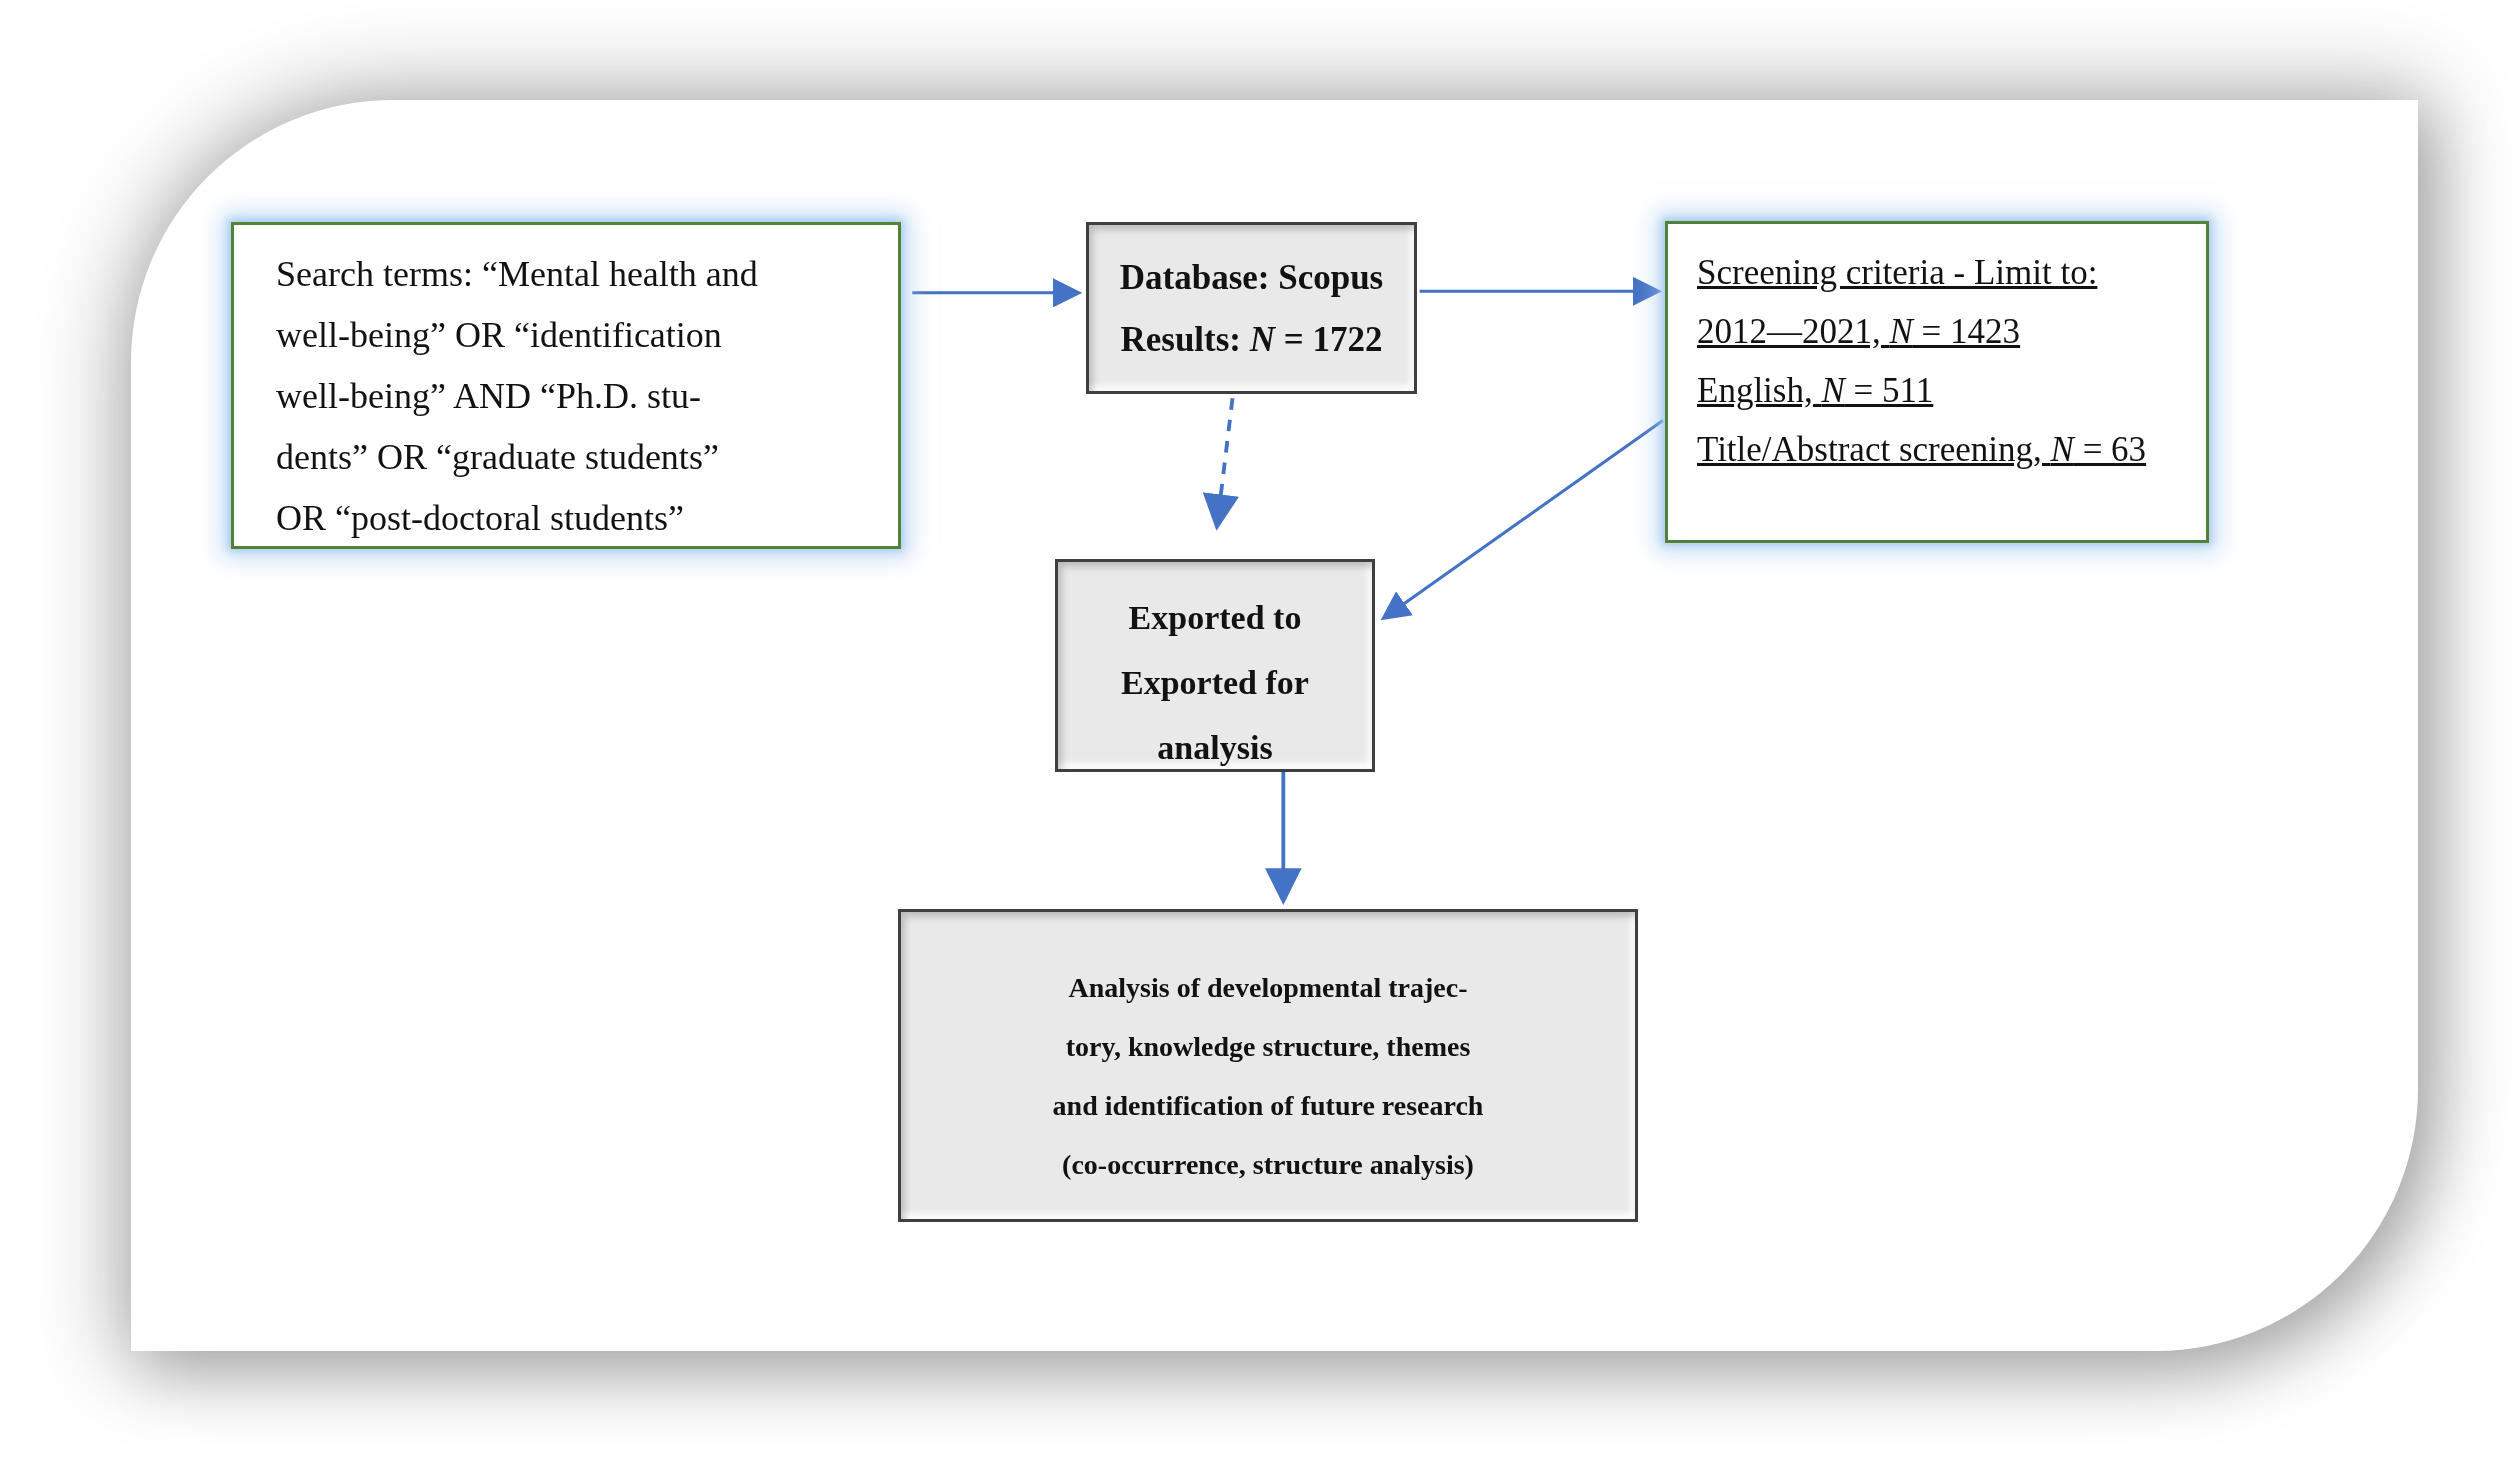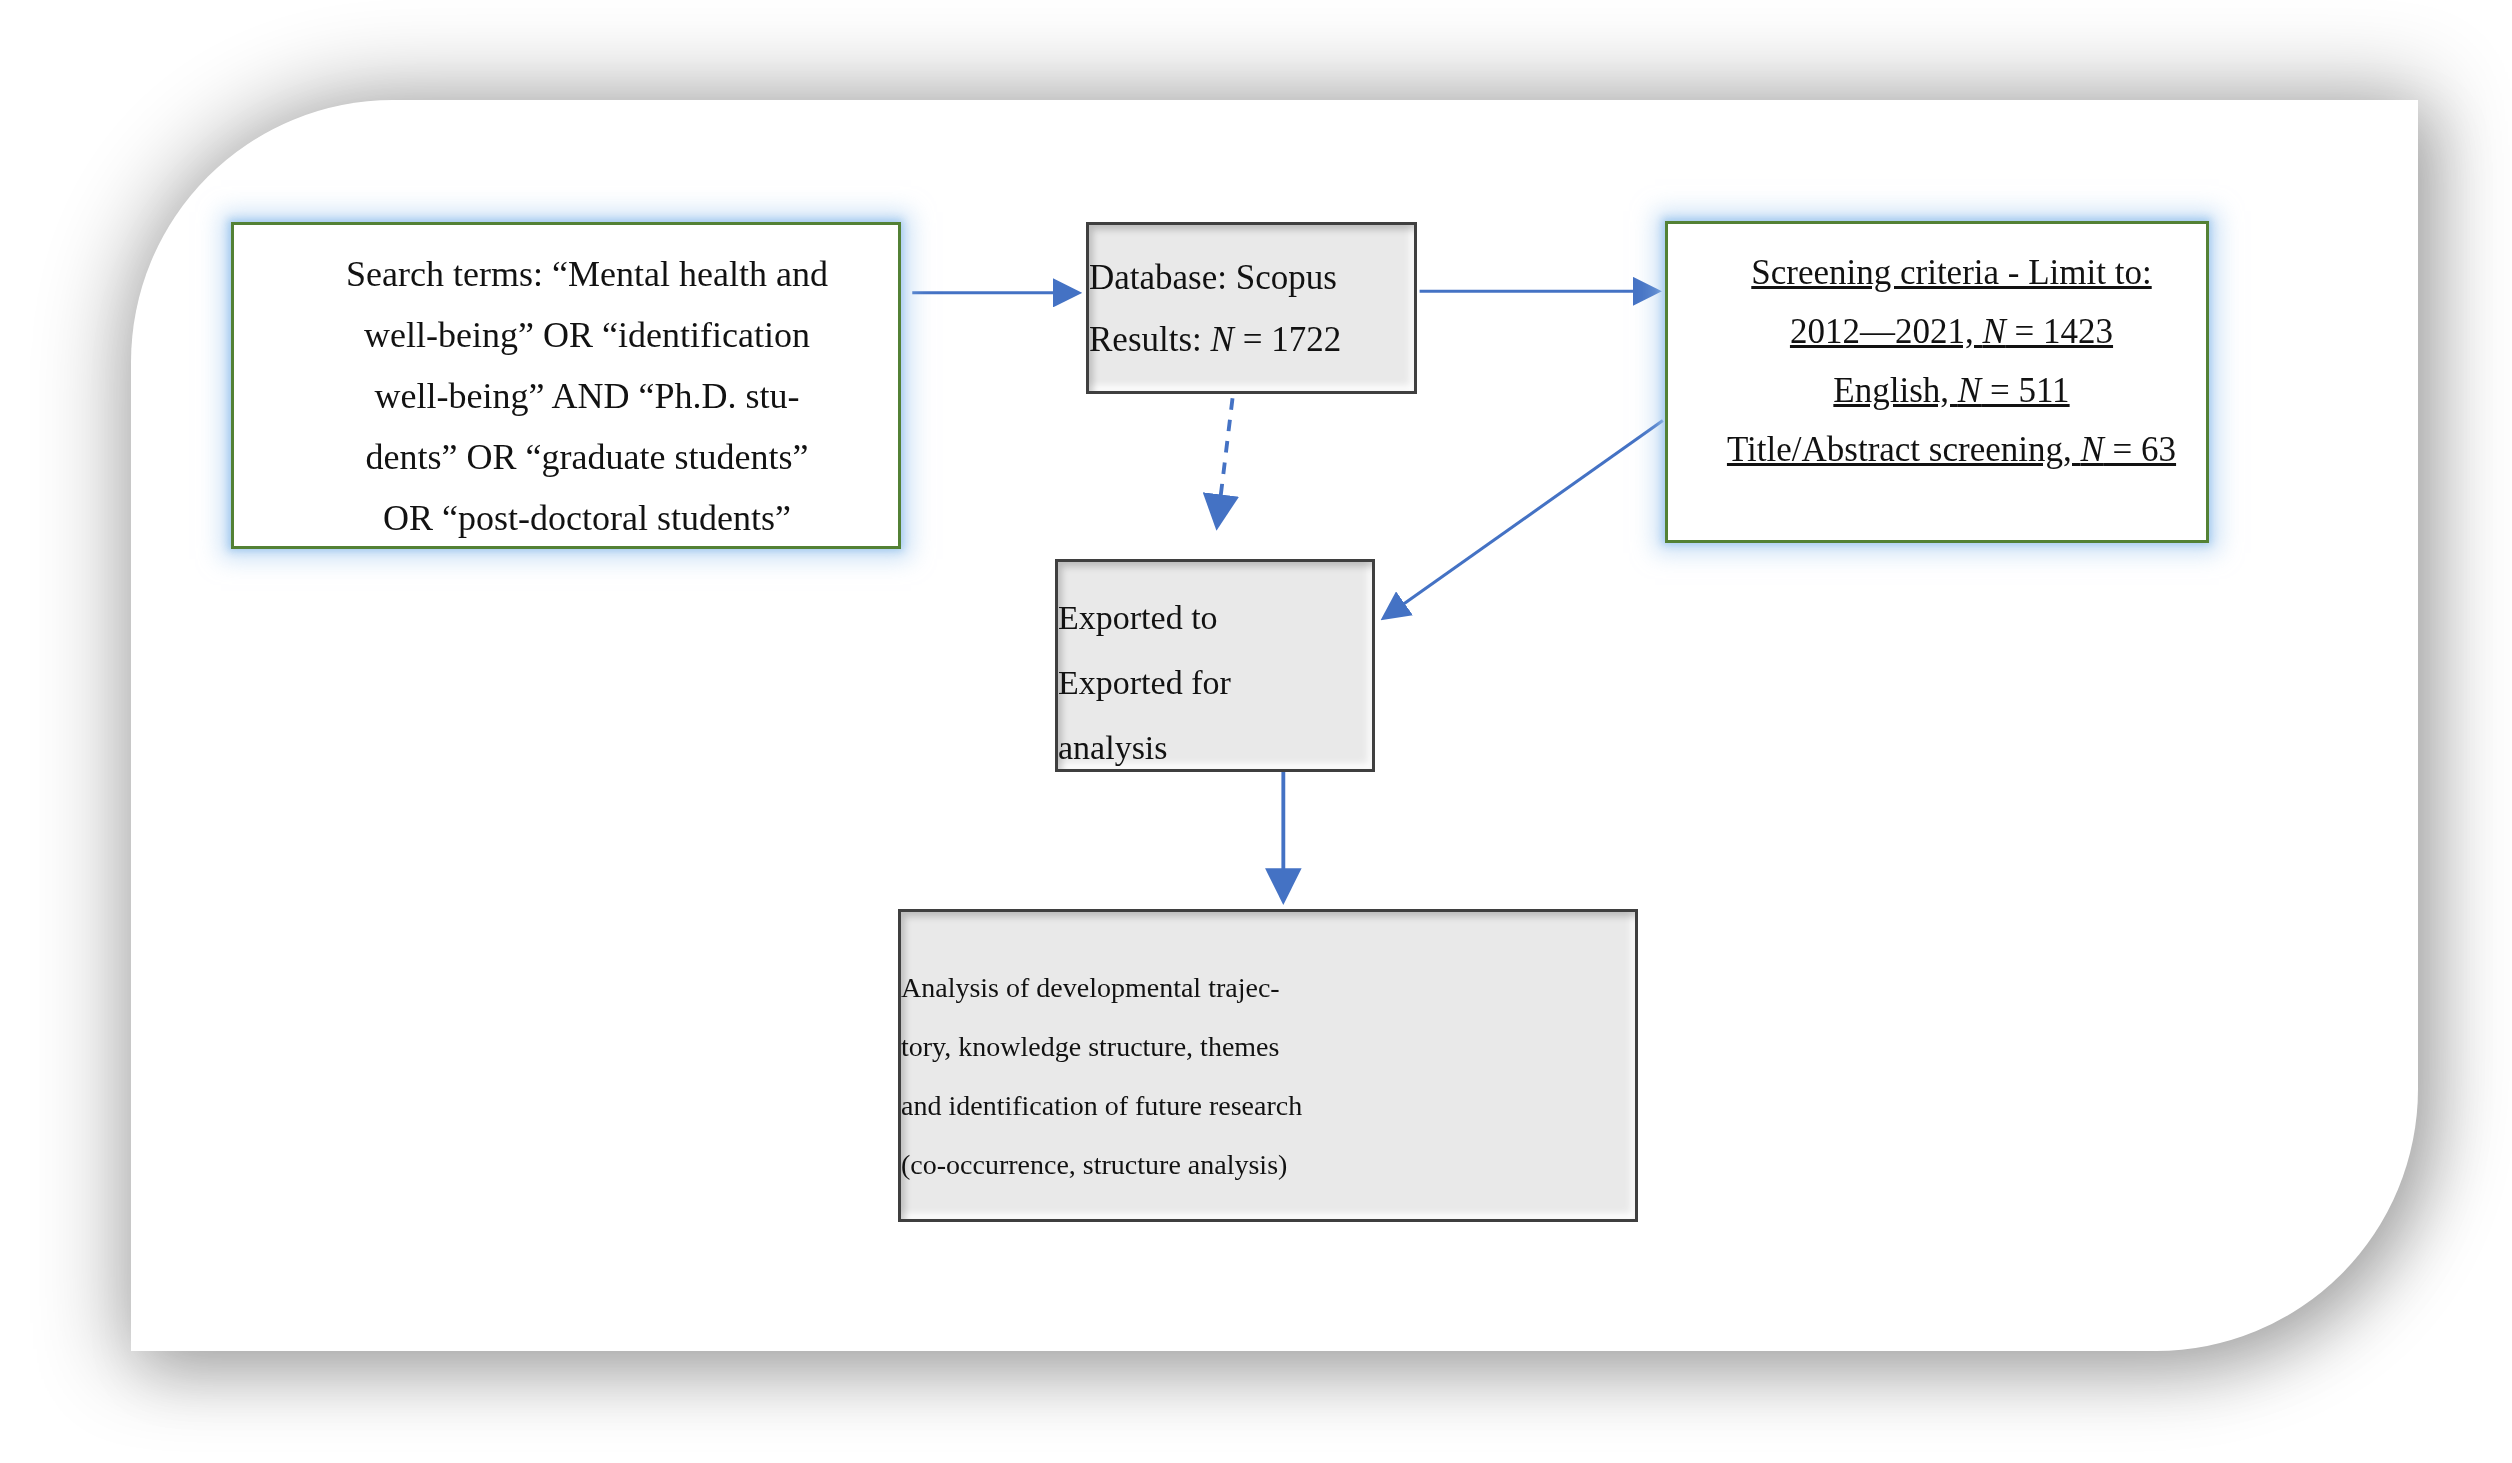--- a/index.html
+++ b/index.html
@@ -30,33 +30,33 @@
     box-shadow:0 0 85px 11.5px rgba(0,0,0,0.30), 17px 21.6px 62px rgba(0,0,0,0.16);
   }
   svg.arrows{
     position:absolute;left:0;top:0;width:2512px;height:1464px;
     pointer-events:none;
   }
   .box{
     position:absolute;
     white-space:nowrap;
     font-size:35px;
-    text-align:center;
   }
   .box .ln{display:block;}
   .green{
     background:#ffffff;
     border:3.1px solid var(--green-border);
     box-shadow:0 0 7.7px 2.3px rgba(158,199,238,0.95), 0 0 21.6px 10px rgba(158,199,238,0.55);
   }
   .gray{
     background:var(--box-fill);
     border:3.1px solid var(--box-border);
     box-shadow:inset 3.8px 4.6px 7px rgba(0,0,0,0.20), inset -3.8px -5.4px 7px rgba(255,255,255,0.95);
-    text-align:left;
+    text-align:center;
+    font-weight:bold;
   }
   #box-search{
     left:231px;top:222px;width:670px;height:327px;
     padding:18.5px 0 0 42px;
     line-height:61px;font-size:36px;
   }
   #box-database{
     left:1086px;top:222px;width:331px;height:172px;
     padding-top:21.6px;line-height:62px;font-size:35px;
   }

